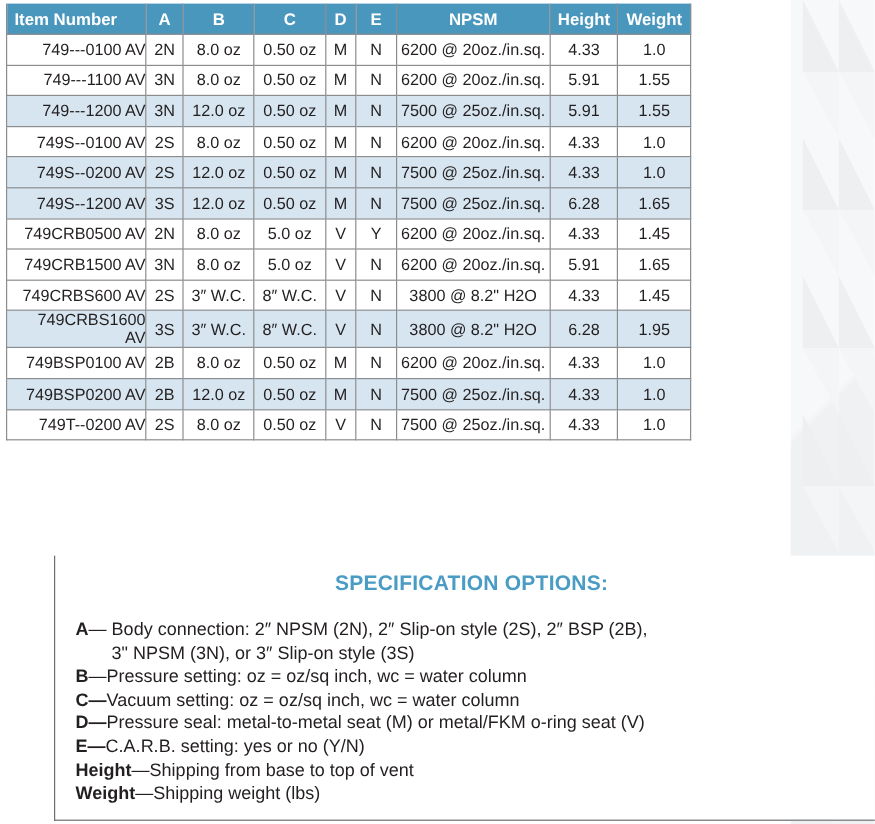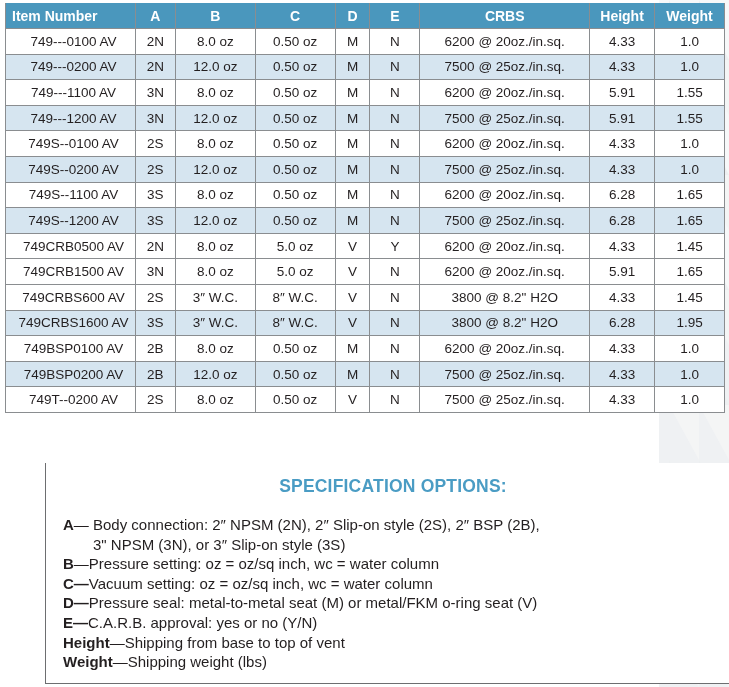--- a/index.html
+++ b/index.html
@@ -13,21 +13,21 @@
       position: absolute; right: 0; top: 0; width: 70px; height: 687px;
       background:
         linear-gradient(135deg, transparent 0 48%, #eef0f2 49% 100%),
         #f7f8f9;
       opacity: 0.9;
       z-index: 0;
     }
     .bg-pattern svg { position:absolute; left:0; top:0; }
     table.spec {
       position: absolute; left: 5px; top: 3px;
-      width: 720px;
+      width: 571px;
       border-collapse: collapse;
       z-index: 2;
       background: #fff;
     }
     table.spec th {
       background: #4a97bd;
       color: #ffffff;
       font-weight: bold;
       font-size: 14px;
       height: 25px;
@@ -38,21 +38,21 @@
     }
     table.spec th.first { text-align: left; padding-left: 6px; }
     table.spec td {
       font-size: 13.5px;
       height: 24.6px;
       padding: 0;
       border: 1px solid #8a8d90;
       text-align: center;
       color: #231f20;
     }
-    table.spec td.first { text-align: center; padding-left: 6px; }
+    table.spec td.first { text-align: right; padding-left: 6px; }
     table.spec tr.alt td { background: #d6e5f0; }
     .spec-box {
       position: absolute; left: 45px; top: 463px;
       width: 696px; height: 221px;
       border: 1px solid #6d6e70;
       border-top: none;
       background: #ffffff;
       z-index: 2;
       box-sizing: border-box;
     }
@@ -121,48 +121,37 @@
       <col style="width:70px">
   </colgroup>
   <thead>
     <tr>
       <th class="first">Item Number</th>
       <th>A</th>
       <th>B</th>
       <th>C</th>
       <th>D</th>
       <th>E</th>
-      <th>CRBS</th>
+      <th>NPSM</th>
       <th>Height</th>
       <th>Weight</th>
     </tr>
   </thead>
   <tbody id="table-body">
       <tr>
         <td class="first">749---0100 AV</td>
         <td>2N</td>
         <td>8.0 oz</td>
         <td>0.50 oz</td>
         <td>M</td>
         <td>N</td>
         <td>6200 @ 20oz./in.sq.</td>
         <td>4.33</td>
         <td>1.0</td>
       </tr>
-      <tr class="alt">
-        <td class="first">749---0200 AV</td>
-        <td>2N</td>
-        <td>12.0 oz</td>
-        <td>0.50 oz</td>
-        <td>M</td>
-        <td>N</td>
-        <td>7500 @ 25oz./in.sq.</td>
-        <td>4.33</td>
-        <td>1.0</td>
-      </tr>
       <tr>
         <td class="first">749---1100 AV</td>
         <td>3N</td>
         <td>8.0 oz</td>
         <td>0.50 oz</td>
         <td>M</td>
         <td>N</td>
         <td>6200 @ 20oz./in.sq.</td>
         <td>5.91</td>
         <td>1.55</td>
@@ -192,31 +181,20 @@
       <tr class="alt">
         <td class="first">749S--0200 AV</td>
         <td>2S</td>
         <td>12.0 oz</td>
         <td>0.50 oz</td>
         <td>M</td>
         <td>N</td>
         <td>7500 @ 25oz./in.sq.</td>
         <td>4.33</td>
         <td>1.0</td>
-      </tr>
-      <tr>
-        <td class="first">749S--1100 AV</td>
-        <td>3S</td>
-        <td>8.0 oz</td>
-        <td>0.50 oz</td>
-        <td>M</td>
-        <td>N</td>
-        <td>6200 @ 20oz./in.sq.</td>
-        <td>6.28</td>
-        <td>1.65</td>
       </tr>
       <tr class="alt">
         <td class="first">749S--1200 AV</td>
         <td>3S</td>
         <td>12.0 oz</td>
         <td>0.50 oz</td>
         <td>M</td>
         <td>N</td>
         <td>7500 @ 25oz./in.sq.</td>
         <td>6.28</td>
@@ -303,17 +281,17 @@
 </table>
 
 <div class="spec-box">
   <div class="spec-title">SPECIFICATION OPTIONS:</div>
   <div class="spec-list" id="spec-list">
       <div class="spec-line"><b>A</b><span>— </span><span>Body connection: 2″ NPSM (2N), 2″ Slip-on style (2S), 2″ BSP (2B),</span></div>
       <div class="spec-line indent"><b></b><span></span><span>3" NPSM (3N), or 3″ Slip-on style (3S)</span></div>
       <div class="spec-line"><b>B</b><span>—</span><span>Pressure setting: oz = oz/sq inch, wc = water column</span></div>
       <div class="spec-line"><b>C—</b><span></span><span>Vacuum setting: oz = oz/sq inch, wc = water column</span></div>
       <div class="spec-line"><b>D—</b><span></span><span>Pressure seal: metal-to-metal seat (M) or metal/FKM o-ring seat (V)</span></div>
-      <div class="spec-line"><b>E—</b><span></span><span>C.A.R.B. approval: yes or no (Y/N)</span></div>
+      <div class="spec-line"><b>E—</b><span></span><span>C.A.R.B. setting: yes or no (Y/N)</span></div>
       <div class="spec-line"><b>Height</b><span>—</span><span>Shipping from base to top of vent</span></div>
       <div class="spec-line"><b>Weight</b><span>—</span><span>Shipping weight (lbs)</span></div>
     </div>
 </div>
 
 </body></html>

